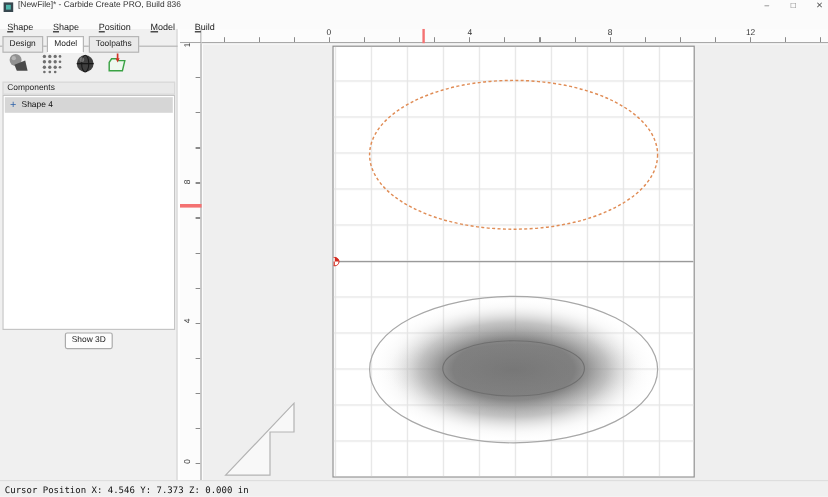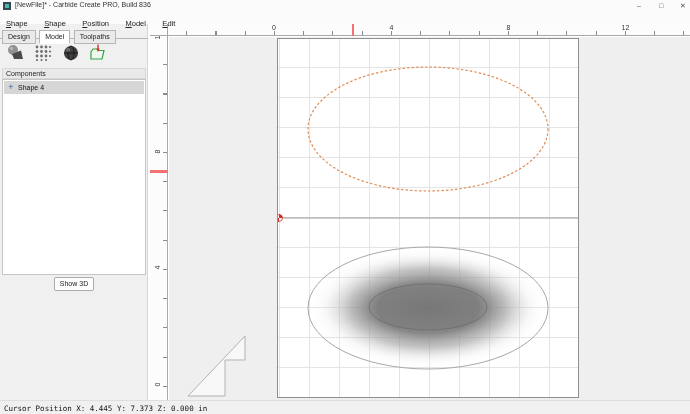--- a/index.html
+++ b/index.html
@@ -98,21 +98,21 @@
   <div class="win-ctrl" style="left:630px;">–</div>
   <div class="win-ctrl" style="left:652px;">□</div>
   <div class="win-ctrl" style="left:674px;">✕</div>
 </div>
 
 <div id="menubar">
   <span class="menu-item">Shape</span>
   <span class="menu-item">Shape</span>
   <span class="menu-item">Position</span>
   <span class="menu-item">Model</span>
-  <span class="menu-item">Edit</span>
+  <span class="menu-item">Build</span>
 </div>
 
 <div id="left-panel">
   <div id="tabline"></div>
   <div id="tabbar">
     <div class="tab">Design</div>
     <div class="tab active">Model</div>
     <div class="tab">Toolpaths</div>
   </div>
 
@@ -236,14 +236,14 @@
       </g>
     </svg>
   </div>
 
   <svg id="offcut-shape" width="62" height="64" viewBox="0 0 62 64">
     <polygon points="2,62 59,2 59,26 39,26 39,62" fill="#f8f8f8" stroke="#b3b3b3" stroke-width="1"></polygon>
   </svg>
 </div>
 
 <div id="statusbar">
-  <div id="status-text">Cursor Position X: 4.445 Y: 7.373 Z: 0.000 in</div>
+  <div id="status-text">Cursor Position X: 4.546 Y: 7.373 Z: 0.000 in</div>
 </div>
 
 </body></html>

